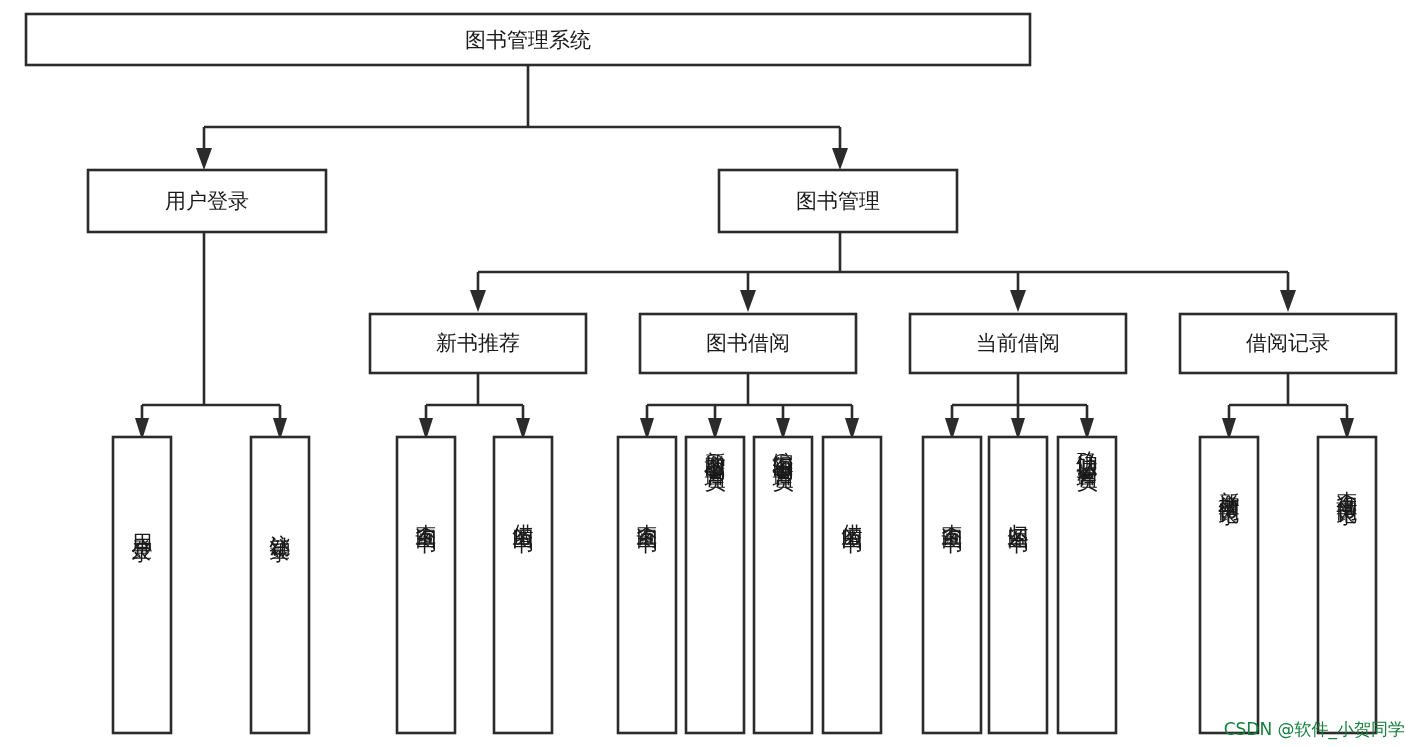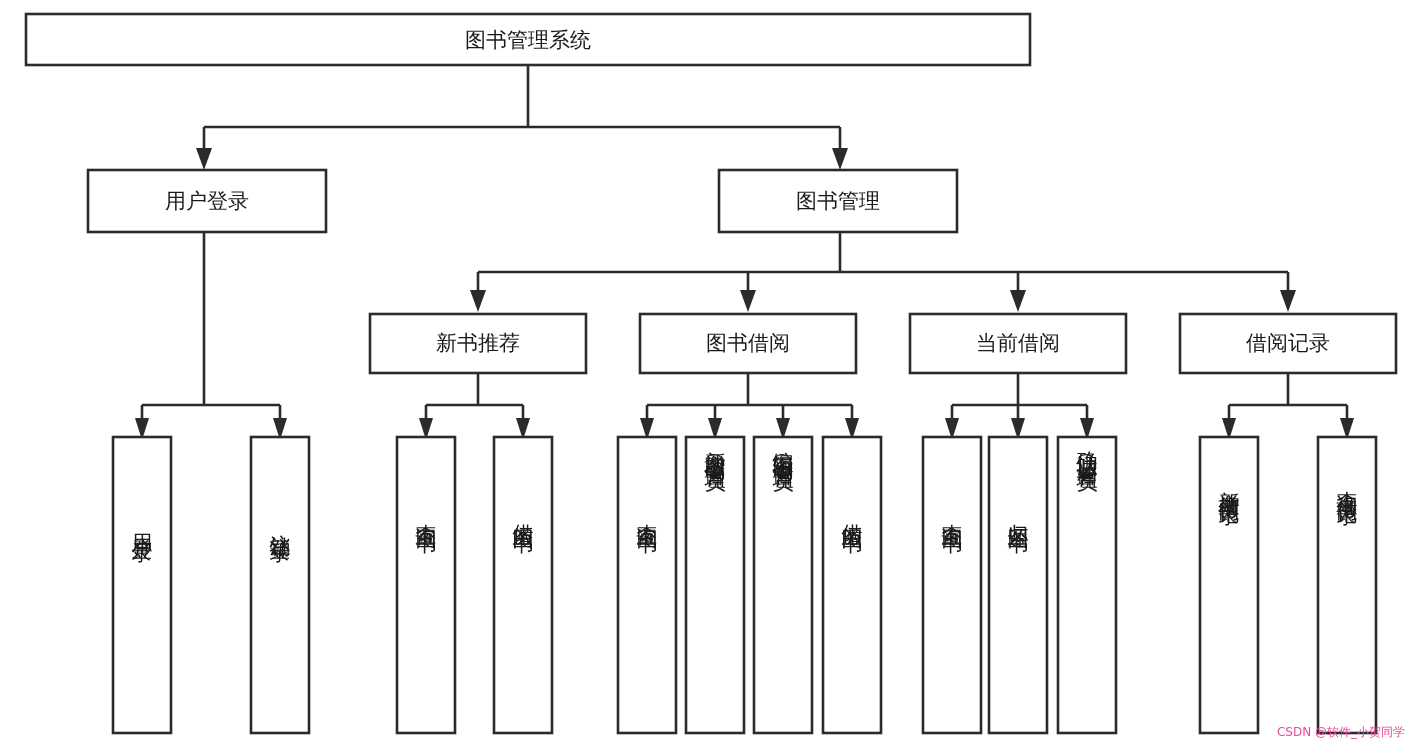--- a/index.html
+++ b/index.html
@@ -54,22 +54,22 @@
     stroke-linecap: butt;
   }
   .arrow-head {
     fill: #2b2b2b;
   }
   .watermark {
     position: absolute;
     right: 8px;
     bottom: 6px;
     font-family: "DejaVu Sans", "Liberation Sans", sans-serif;
-    font-size: 12px;
-    color: #ec4899;
+    font-size: 17px;
+    color: #15803d;
     white-space: nowrap;
     pointer-events: none;
   }
 </style>
 </head>
 <body>
 
 <div id="diagram-root">
   <svg id="flow" viewBox="0 0 1405 747" xmlns="http://www.w3.org/2000/svg">
     <defs>

